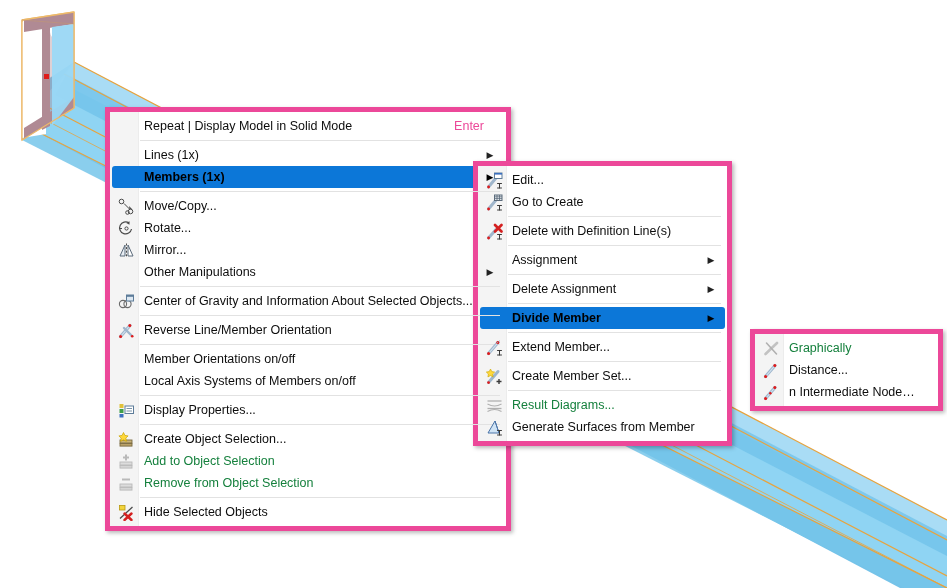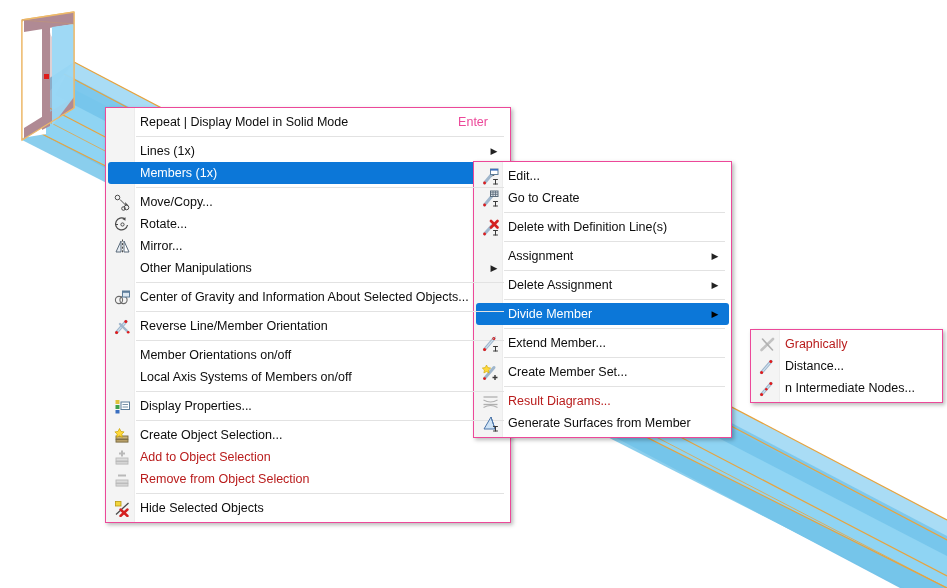--- a/index.html
+++ b/index.html
@@ -23,21 +23,21 @@
   #viewport {
     position: absolute; inset: 0;
     background: #ffffff;
   }
   #model-svg { position: absolute; left: 0; top: 0; }
 
   
   .menu {
     position: absolute;
     background: #ffffff;
-    border: 1px solid #ec4899;
+    border: 5px solid #ec4899;
     box-shadow: 2px 2px 4px rgba(0,0,0,0.28);
     font-size: 12.5px;
     color: #0d0d0d;
     padding: 3px 0 3px 0;
     user-select: none;
   }
   .menu::before {
     
     content: "";
     position: absolute;
@@ -90,28 +90,28 @@
     width: 12px;
     min-width: 12px;
     display: flex;
     align-items: center;
     justify-content: center;
     font-size: 9px;
     color: #222;
     line-height: 1;
   }
   .mi.disabled .lbl,
-  .mi.disabled .accel { color: #b91c1c; }
+  .mi.disabled .accel { color: #15803d; }
   .mi.disabled .ico { opacity: .55; filter: grayscale(1); }
 
   .mi.sel {
     background: #0c77d8;
     border-radius: 3px;
   }
-  .mi.sel .lbl, .mi.sel .accel { color: #ffffff; font-weight: 400; }
+  .mi.sel .lbl, .mi.sel .accel { color: #000000; font-weight: 700; }
   .mi.sel .arrow { color: #000000; }
 
   .sep {
     height: 1px;
     background: #e2e2e2;
     margin: 3px 6px 3px 30px;
     position: relative;
     z-index: 2;
   }
 

